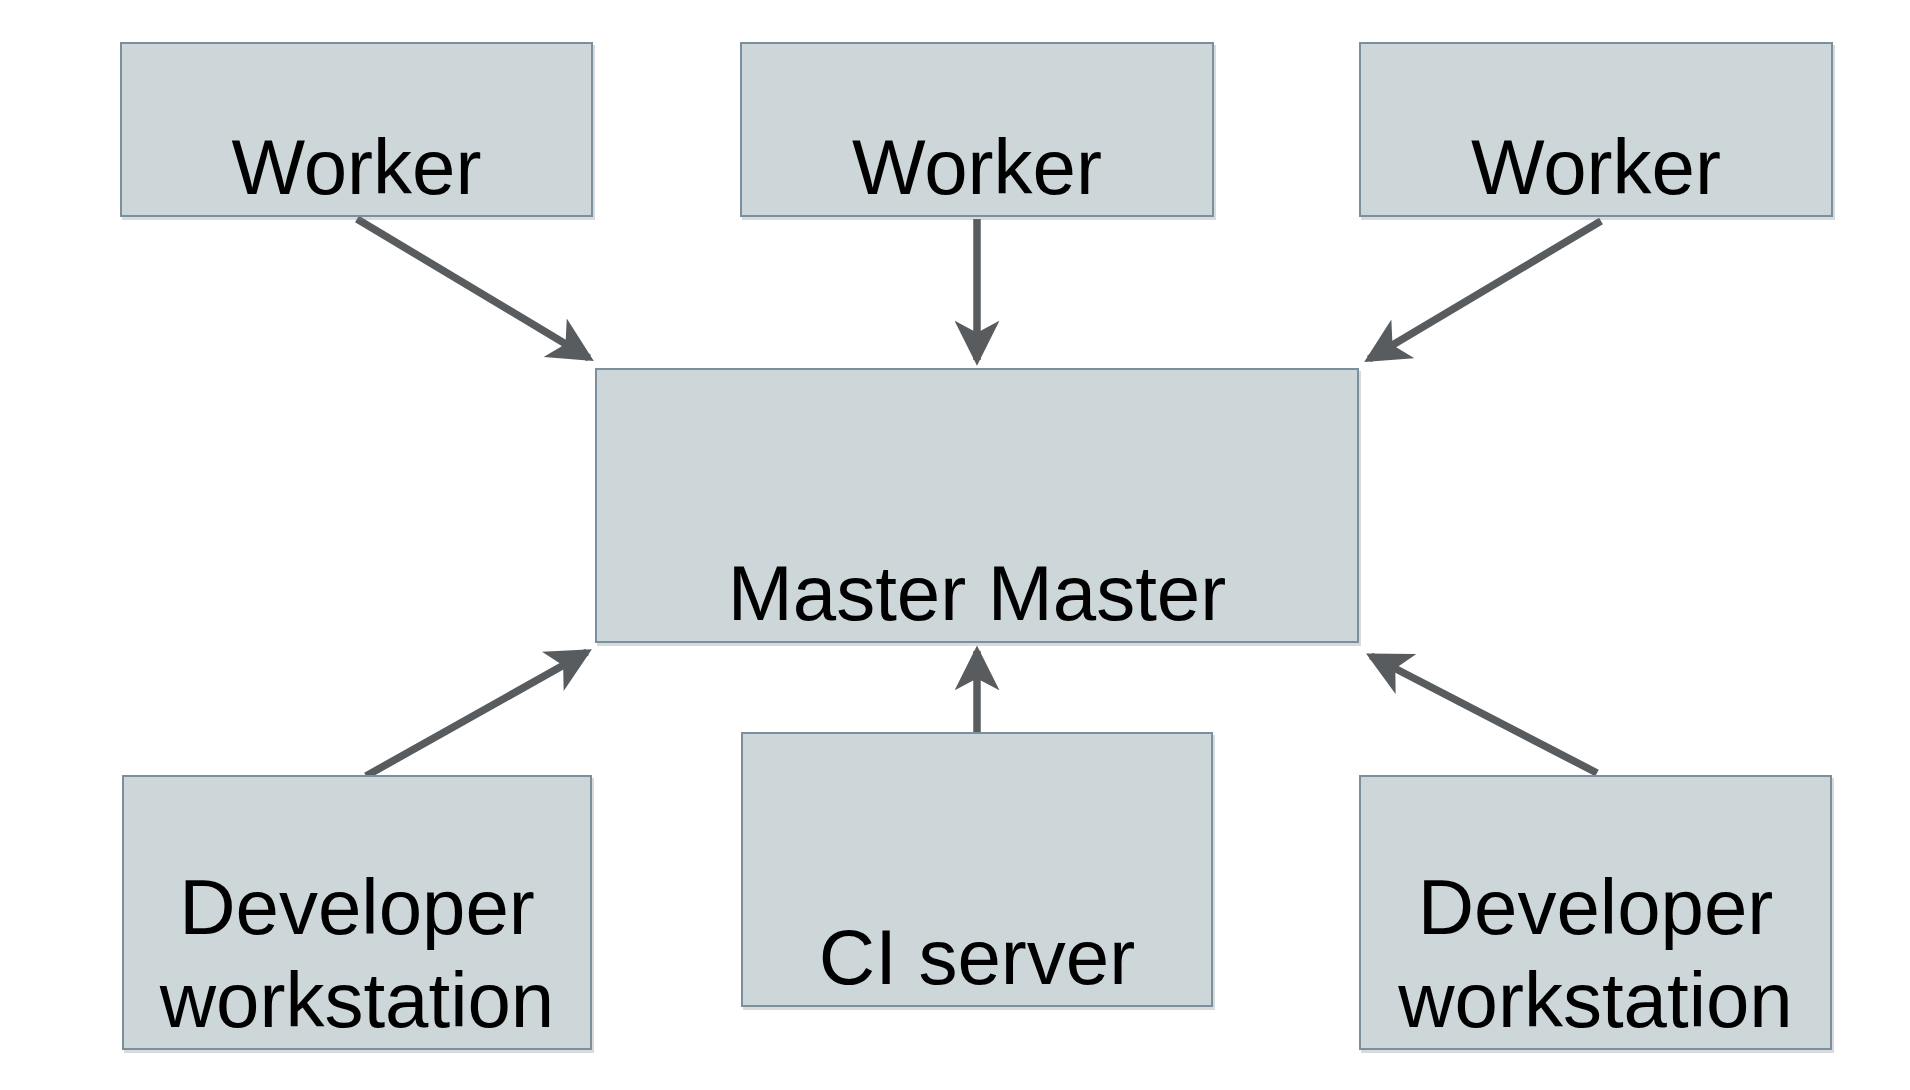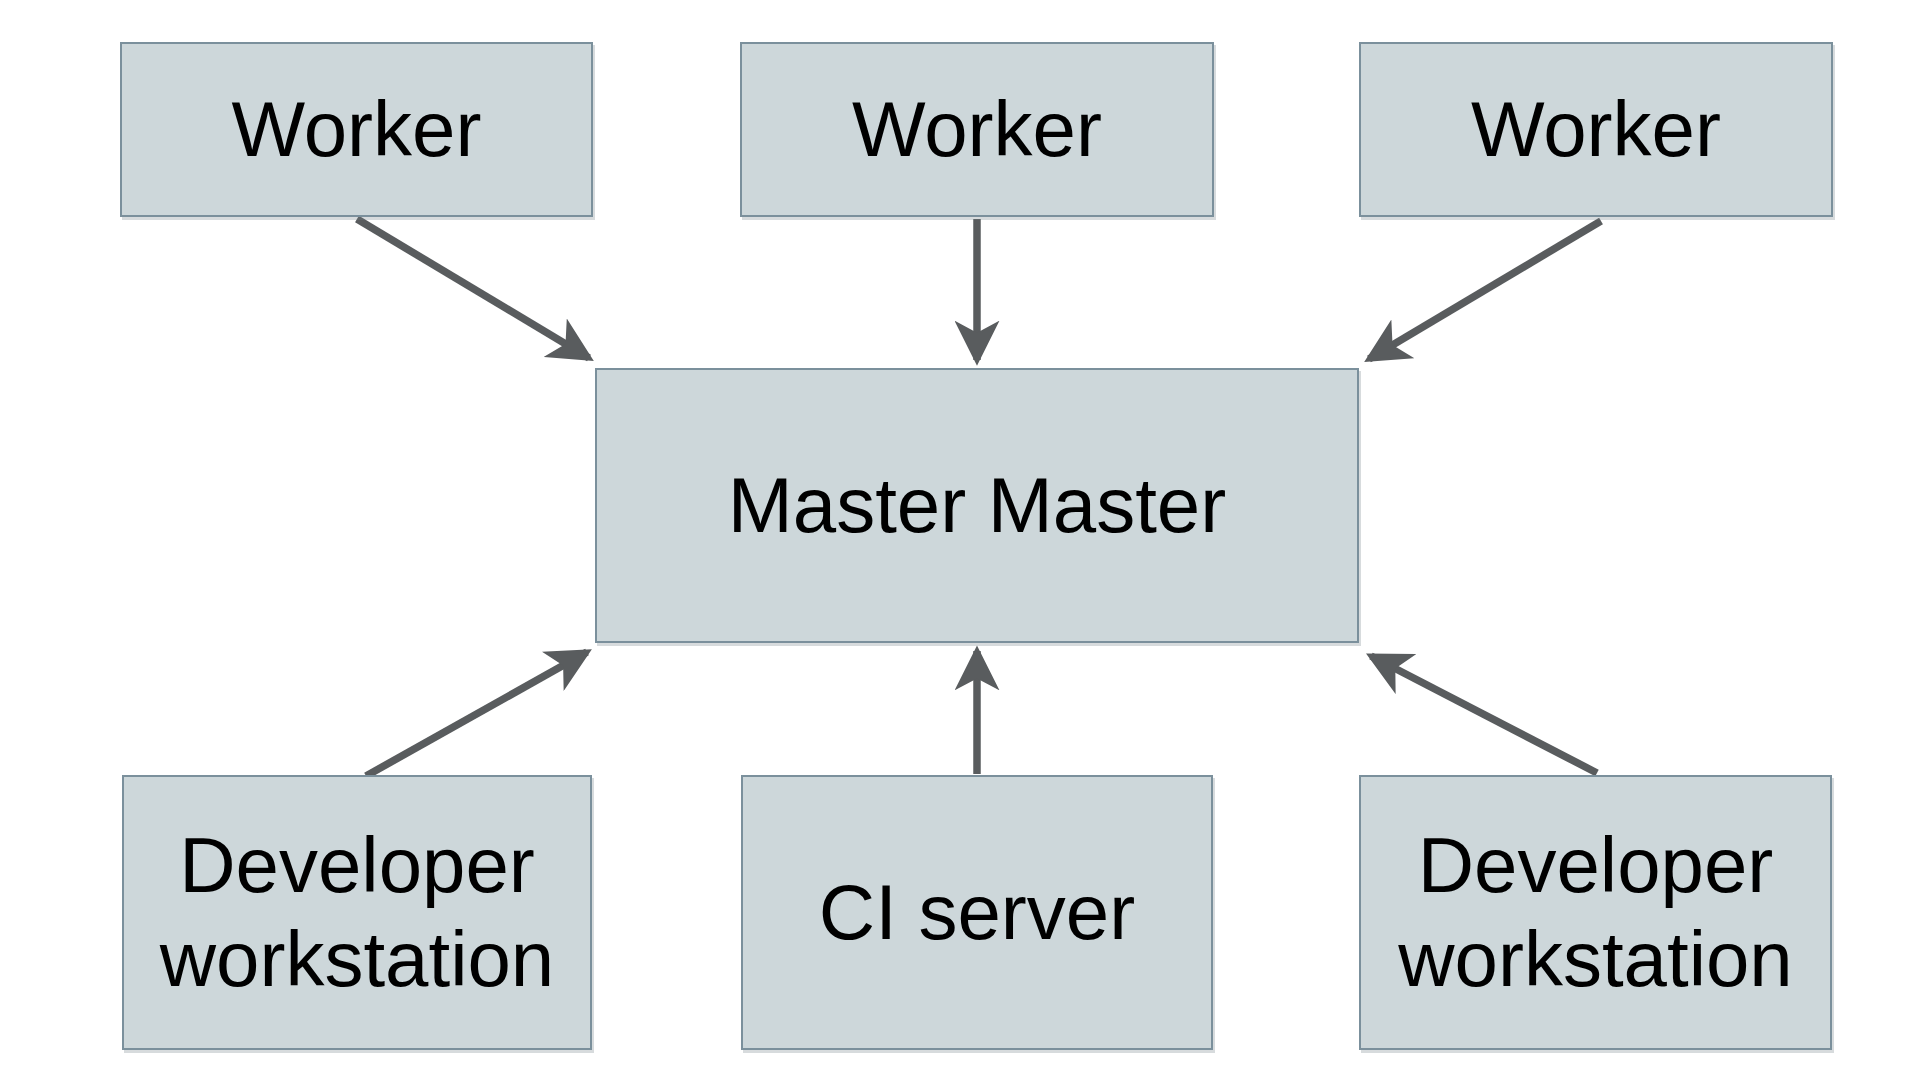--- a/index.html
+++ b/index.html
@@ -20,21 +20,21 @@
     left: 0;
     top: 0;
     width: 1910px;
     height: 1090px;
     pointer-events: none;
   }
   .node {
     position: absolute;
     box-sizing: border-box;
     display: flex;
-    align-items: center;
+    align-items: flex-end;
     justify-content: center;
     text-align: center;
     border-style: solid;
     border-width: 2px;
     box-shadow: 2px 3px 0 rgba(110, 125, 132, 0.28);
   }
   .node-label {
     display: block;
     font-size: 78px;
     line-height: 1.2;
@@ -74,21 +74,21 @@
   </div>
 
   <div class="node" style="left: 595px; top: 368px; width: 764px; height: 275px; background: rgb(205, 215, 218); border-color: rgb(123, 144, 156); color: rgb(0, 0, 0);">
     <span class="node-label">Master Master</span>
   </div>
 
   <div class="node" style="left: 122px; top: 775px; width: 470px; height: 275px; background: rgb(205, 215, 218); border-color: rgb(123, 144, 156); color: rgb(0, 0, 0);">
     <span class="node-label">Developer workstation</span>
   </div>
 
-  <div class="node" style="left: 741px; top: 775px; width: 472px; height: 275px; background: rgb(205, 215, 218); border-color: rgb(123, 144, 156); color: rgb(0, 0, 0);">
+  <div class="node" style="left: 741px; top: 732px; width: 472px; height: 275px; background: rgb(205, 215, 218); border-color: rgb(123, 144, 156); color: rgb(0, 0, 0);">
     <span class="node-label">CI server</span>
   </div>
 
   <div class="node" style="left: 1359px; top: 775px; width: 473px; height: 275px; background: rgb(205, 215, 218); border-color: rgb(123, 144, 156); color: rgb(0, 0, 0);">
     <span class="node-label">Developer workstation</span>
   </div>
 
 </div>
 
 </body></html>

